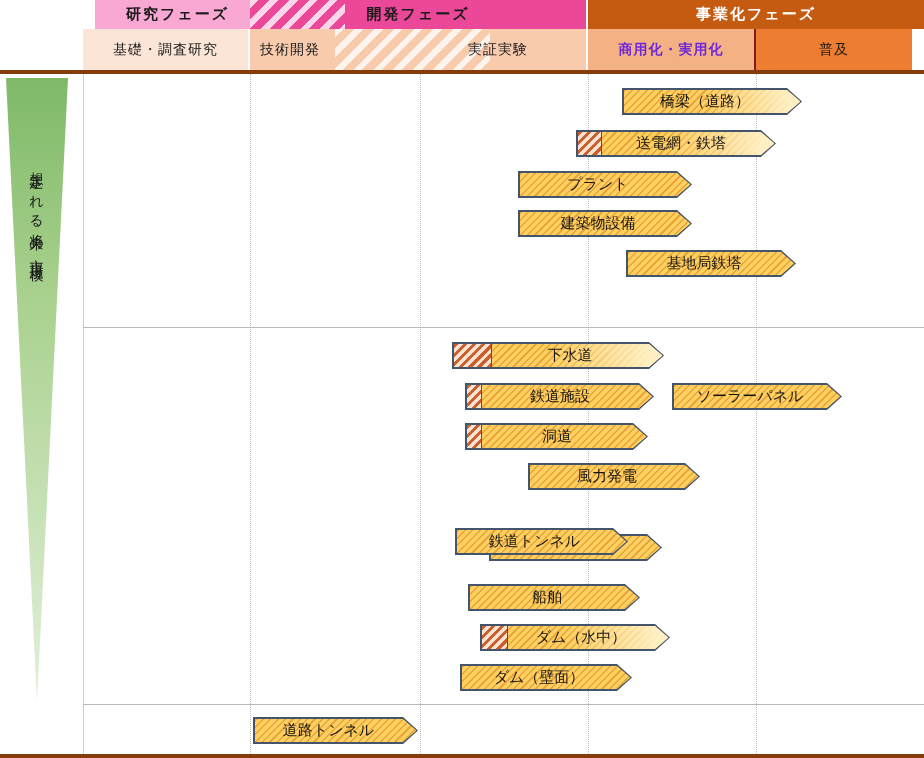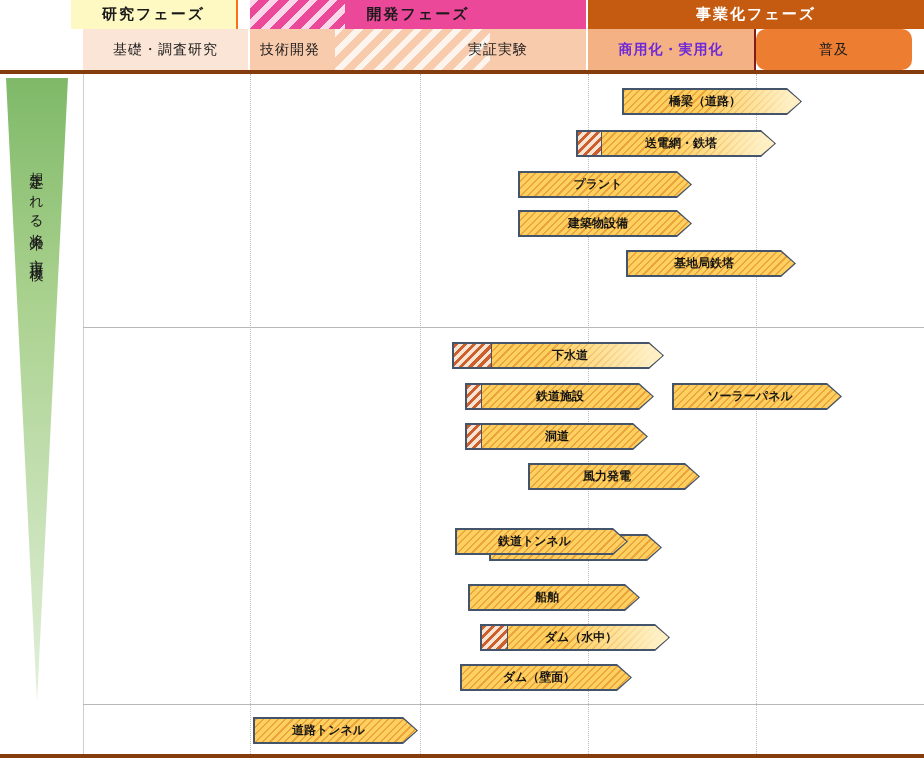--- a/index.html
+++ b/index.html
@@ -35,29 +35,29 @@
       clip-path:polygon(0 0,calc(100% - 15px) 0,100% 50%,calc(100% - 15px) 100%,0 100%);}
   .bar-fill{position:absolute;left:1.6px;top:1.6px;right:1.6px;bottom:1.6px;
       clip-path:polygon(0 0,calc(100% - 14px) 0,100% 50%,calc(100% - 14px) 100%,0 100%);
       background:repeating-linear-gradient(135deg,#eca43c 0 1.6px,#fed05f 1.6px 5.2px);
       display:flex;align-items:center;justify-content:center;}
   .bar-lead{position:absolute;left:0;top:0;bottom:0;z-index:1;
       background:repeating-linear-gradient(135deg,#cd5f2d 0 3px,#f9e3d2 3px 6.5px);
       border-right:1.5px solid #44546a;box-sizing:border-box;}
   .bar-fade{position:absolute;left:0;top:0;right:0;bottom:0;z-index:1;
       background:linear-gradient(90deg,rgba(255,243,205,0) 45%,rgba(255,243,205,.92) 94%);}
-  .bar-label{position:relative;z-index:2;font-size:12px;font-weight:700;color:#151515;
+  .bar-label{position:relative;z-index:2;font-size:15px;font-weight:400;color:#151515;
       padding-right:14px;white-space:nowrap;}
 </style>
 </head>
 <body>
 
 <div id="stage">
 
-  <div class="hdr-cell r1" style="left:71px;width:167px;background:#fef9c3;border-right:2px solid #f97316;">
+  <div class="hdr-cell r1" style="left:95px;width:167px;background:#f9a8d4;border-right:2px solid #8b5cf6;">
     <span>研究フェーズ</span>
   </div>
   <div class="hdr-cell r1" style="left:250px;width:338px;background:#ec4899;border-right:2px solid #fff;">
     <div class="hatch-band" style="left:0;width:95px;"></div>
     <span style="position:relative;">開発フェーズ</span>
   </div>
   <div class="hdr-cell r1" style="left:588px;width:336px;background:#c55a11;color:#ffffff;">
     <span>事業化フェーズ</span>
   </div>
 
@@ -65,21 +65,21 @@
     <span>基礎・調査研究</span>
   </div>
   <div class="hdr-cell r2" style="left:250px;width:338px;background:#f8cbad;border-right:2px solid #fff;justify-content:flex-start;">
     <div class="hatch-band" style="left:85px;width:155px;"></div>
     <span class="hdr-sub-label" style="left:10px;">技術開発</span>
     <span class="hdr-sub-label" style="left:218px;">実証実験</span>
   </div>
   <div class="hdr-cell r2" style="left:588px;width:168px;background:#f4b183;color:#6d28d9;font-weight:bold;border-right:2px solid #7f1d1d;">
     <span>商用化・実用化</span>
   </div>
-  <div class="hdr-cell r2" style="left:756px;width:156px;background:#ed7d31;border-radius:10px;">
+  <div class="hdr-cell r2" style="left:756px;width:156px;background:#ed7d31;">
     <span>普及</span>
   </div>
 
   <div id="maroon-line"></div>
 
   <div class="vline-solid" style="left:83px;"></div>
   <div class="vline" style="left:250px;"></div>
   <div class="vline" style="left:420px;"></div>
   <div class="vline" style="left:588px;"></div>
   <div class="vline" style="left:756px;"></div>

